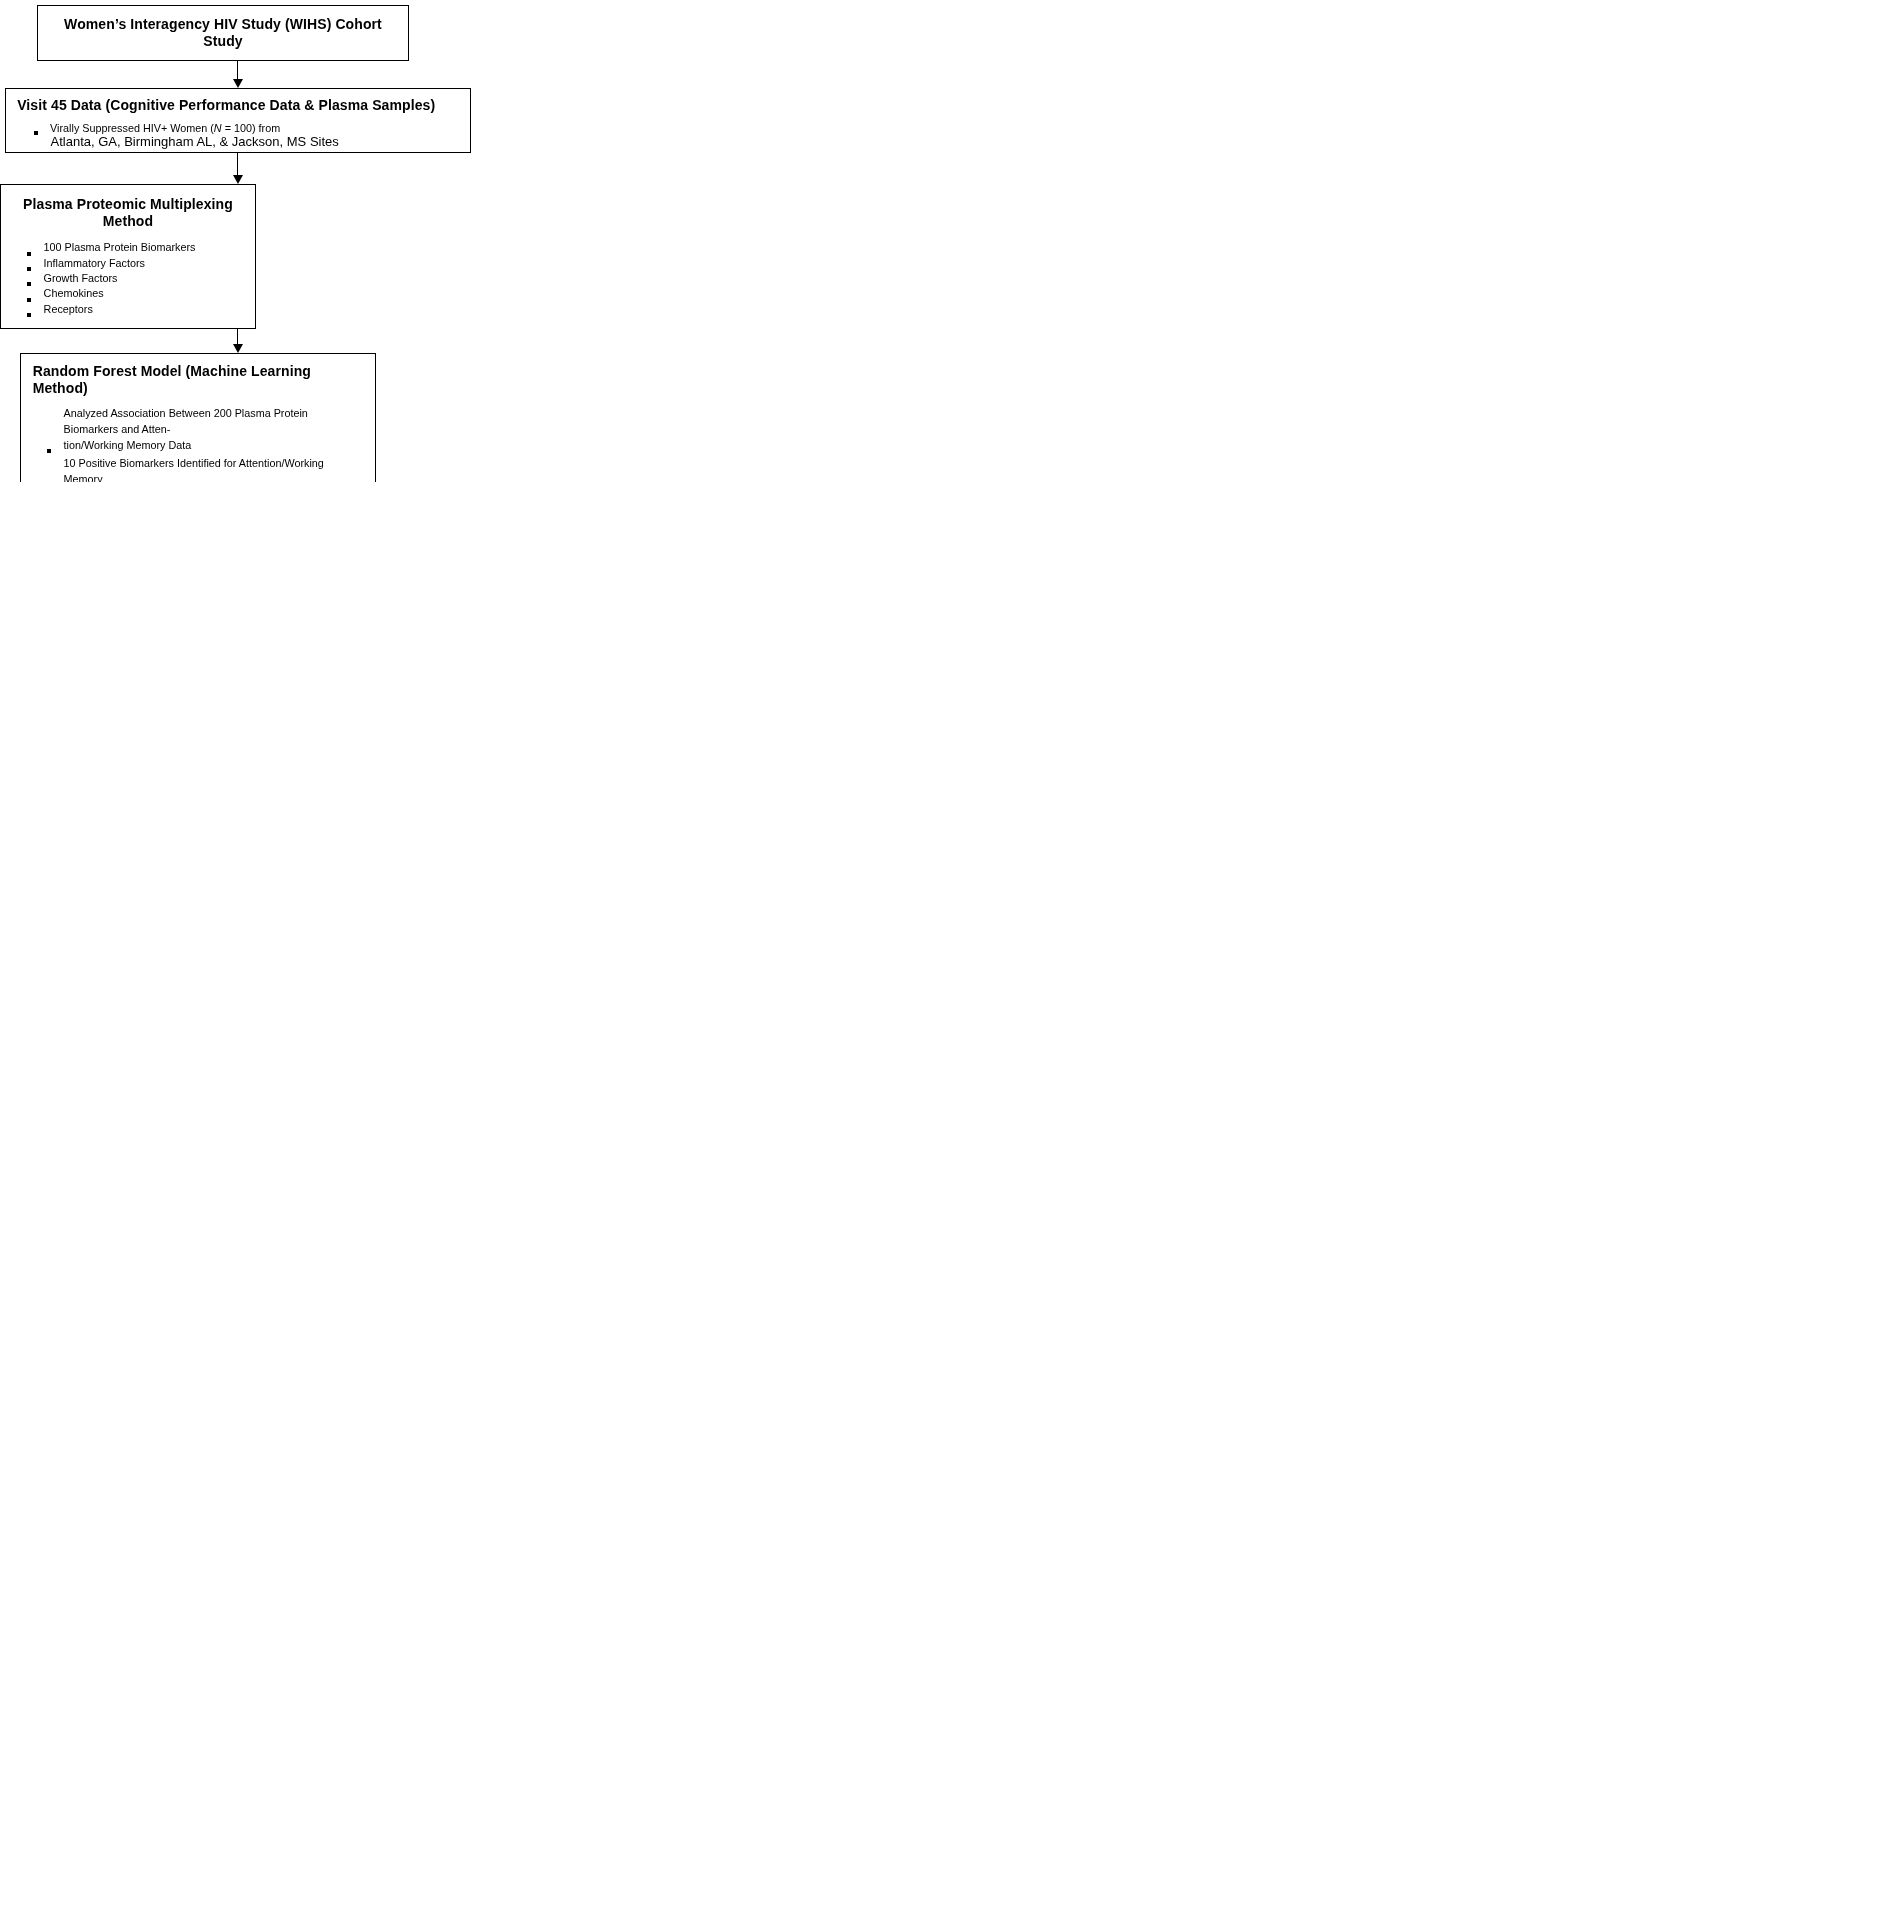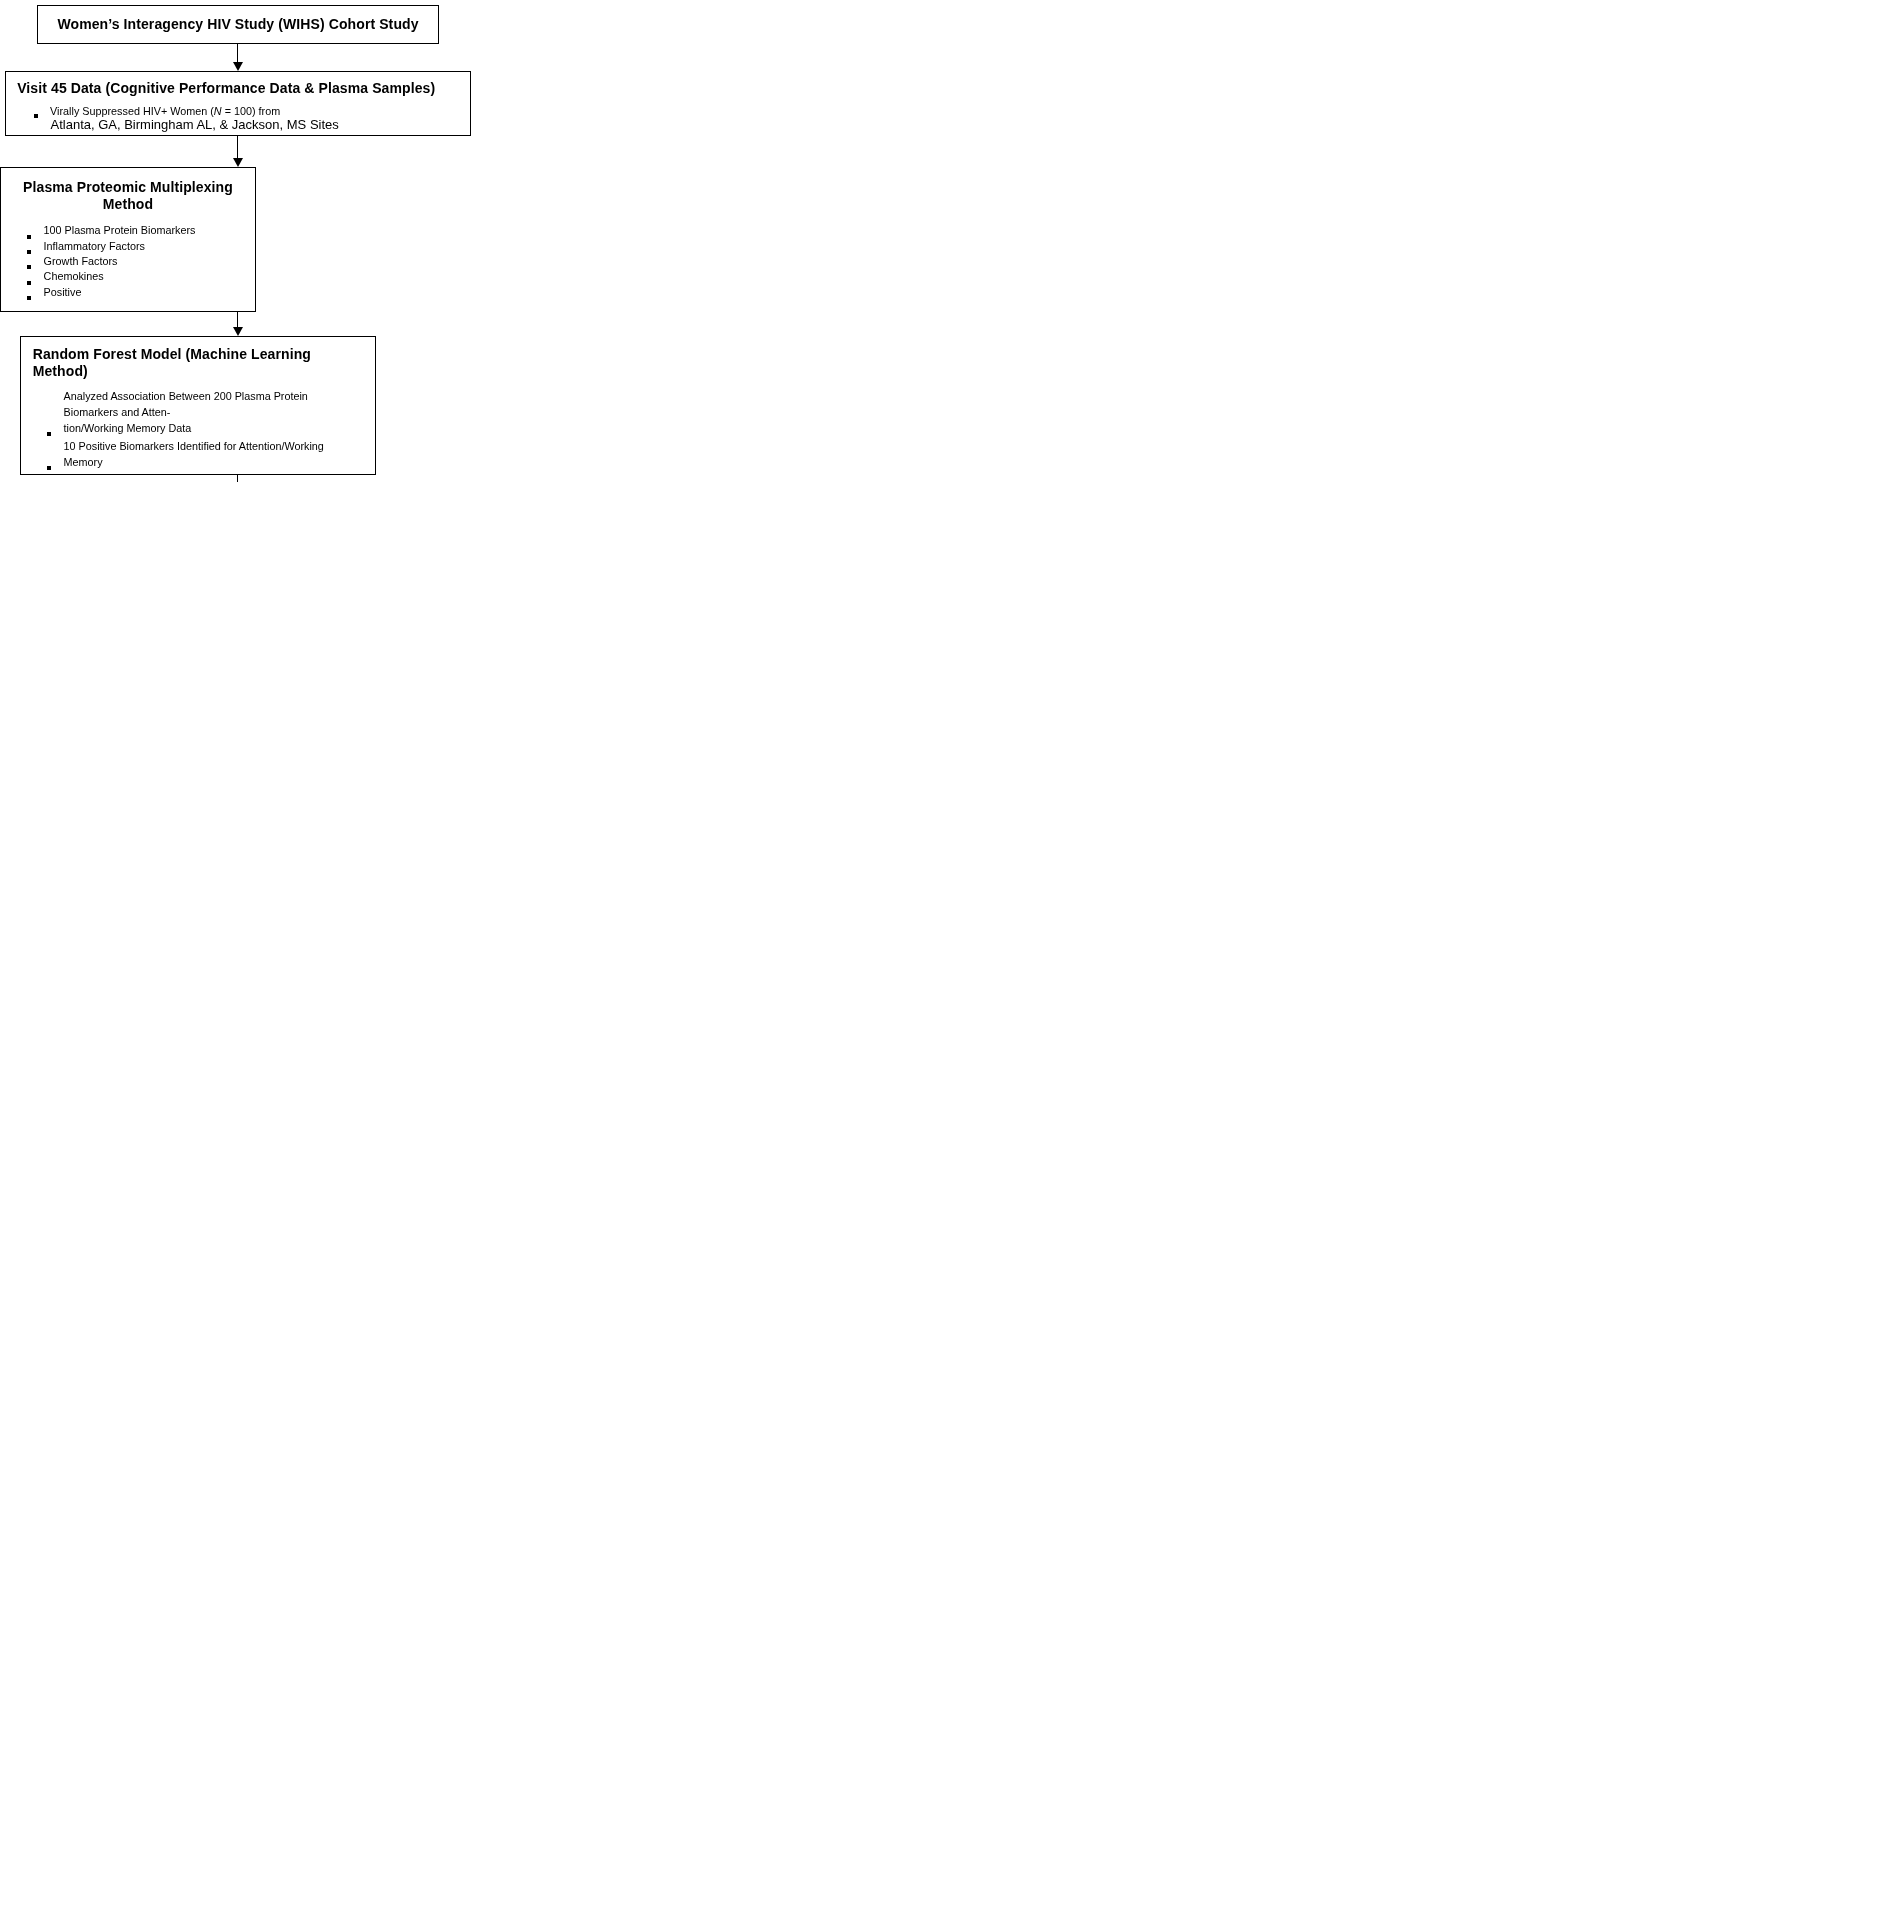--- a/index.html
+++ b/index.html
@@ -16,21 +16,21 @@
   .box { border: 1.4px solid #000; background: #fff; }
 
   .box-title {
     font-weight: bold;
     font-size: 14px;
     line-height: 17px;
     letter-spacing: 0.1px;
   }
 
   
-  .box1 { margin-left: 37px; width: 402px; padding: 10px 4.5px 9.5px; text-align: center; }
+  .box1 { margin-left: 37px; width: 372px; padding: 10px 4.5px 9.5px; text-align: center; }
 
   
   .box2 { margin-left: 4.5px; width: 466px; padding: 8px 0 2px; }
   .box2 .box-title { padding-left: 11.7px; }
   .box2 .bullet { margin-top: 7.2px; padding-left: 28px; }
   .box2 .line2 { padding-left: 45px; font-size: 13px; line-height: 14.4px; }
 
   
   .bullet { display: flex; align-items: flex-end; font-size: 10.8px; line-height: 14.4px; }
   .sq {
@@ -120,21 +120,21 @@
       <div class="bullet">
         <span class="sq"></span>
         <span class="btext">Growth Factors</span>
       </div>
       <div class="bullet">
         <span class="sq"></span>
         <span class="btext">Chemokines</span>
       </div>
       <div class="bullet">
         <span class="sq"></span>
-        <span class="btext">Positive</span>
+        <span class="btext">Receptors</span>
       </div>
     </div>
   </div>
 
   <div class="arrow arrow3">
     <div class="shaft"></div>
     <div class="head"></div>
   </div>
 
   <div class="box box4">

